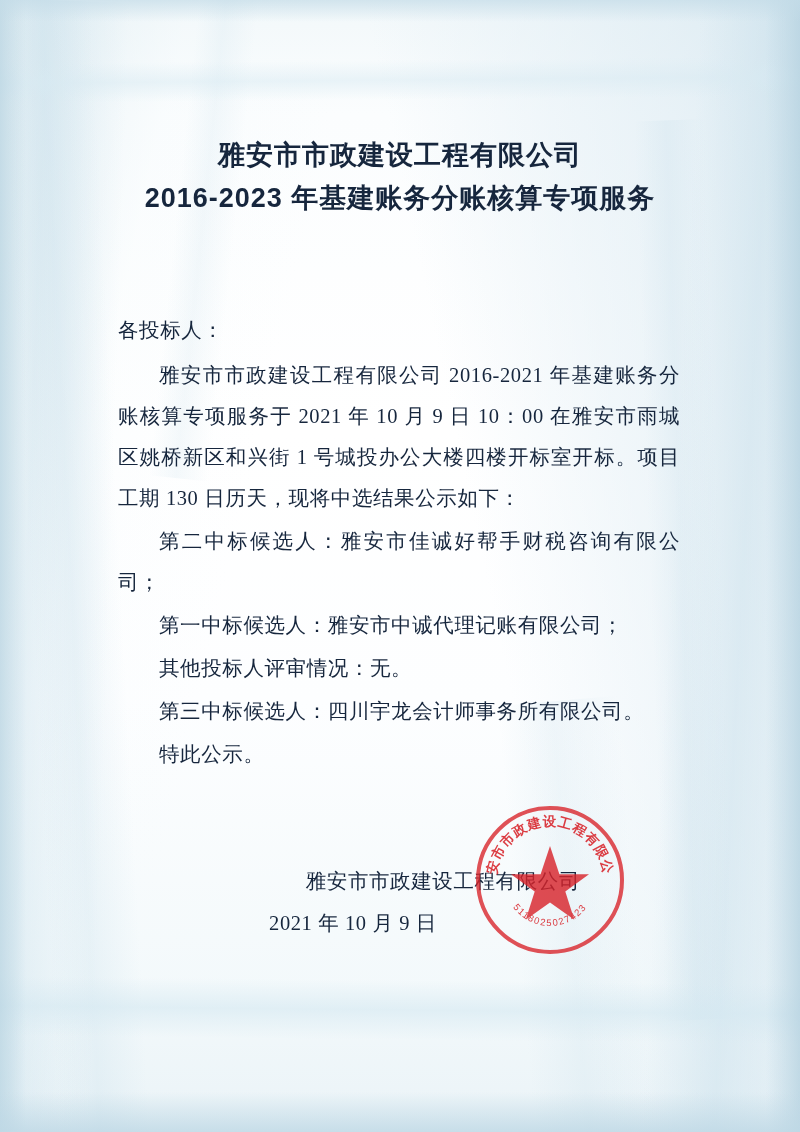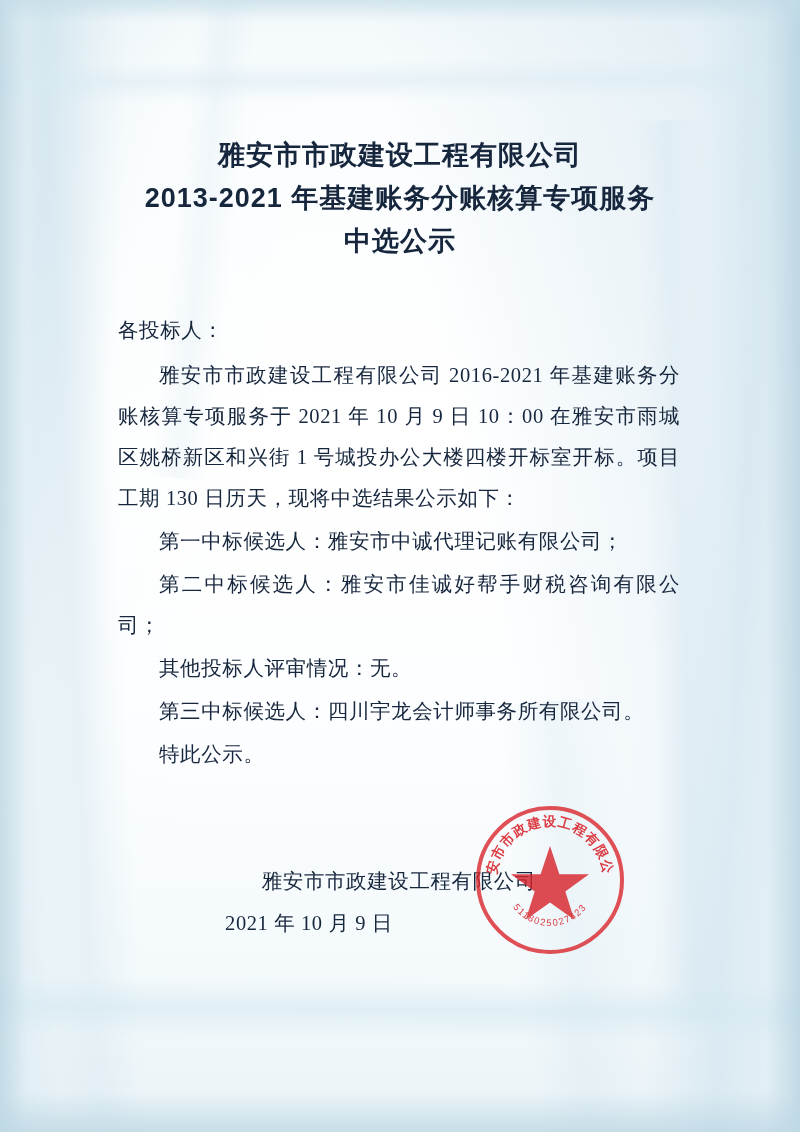--- a/index.html
+++ b/index.html
@@ -59,20 +59,21 @@
     position: absolute; left: 0; bottom: 0; width: 800px; height: 40px;
     background: linear-gradient(0deg, rgba(190,216,229,0.8) 0%, rgba(255,255,255,0) 100%);
   }
 
   
   .content {
     position: absolute;
     left: 0; top: 0;
     width: 644px; height: 1132px;
     color: #14243a;
+    padding-left: 44px;
   }
 
   .title {
     position: absolute;
     left: 0; top: 134px;
     width: 800px;
     text-align: center;
     font-family: "Liberation Sans", "DejaVu Sans", sans-serif;
     font-weight: bold;
     font-size: 27px;
@@ -155,29 +156,28 @@
   <div class="crease c8"></div>
   <div class="edge-left"></div>
   <div class="edge-right"></div>
   <div class="edge-top"></div>
   <div class="edge-bottom"></div>
 
   <div class="content">
 
     <div class="title">
       <span class="line">雅安市市政建设工程有限公司</span>
-      <span class="line">2013-2021 年基建账务分账核算专项服务</span>
-      <span class="line">中选公示</span>
+      <span class="line">2016-2023 年基建账务分账核算专项服务</span>
     </div>
 
     <div class="body-text">
       <p class="para salutation">各投标人：</p>
       <p class="para indent">雅安市市政建设工程有限公司 2016-2021 年基建账务分账核算专项服务于 2021 年 10 月 9 日 10：00 在雅安市雨城区姚桥新区和兴街 1 号城投办公大楼四楼开标室开标。项目工期 130 日历天，现将中选结果公示如下：</p>
+      <p class="para indent">第二中标候选人：雅安市佳诚好帮手财税咨询有限公司；</p>
       <p class="para indent">第一中标候选人：雅安市中诚代理记账有限公司；</p>
-      <p class="para indent">第二中标候选人：雅安市佳诚好帮手财税咨询有限公司；</p>
       <p class="para indent">其他投标人评审情况：无。</p>
       <p class="para indent">第三中标候选人：四川宇龙会计师事务所有限公司。</p>
       <p class="para indent">特此公示。</p>
     </div>
 
     <div class="sign-block">
       <span class="sign-line">雅安市市政建设工程有限公司</span>
       <span class="sign-line sign-date">2021 年 10 月 9 日</span>
     </div>
 

